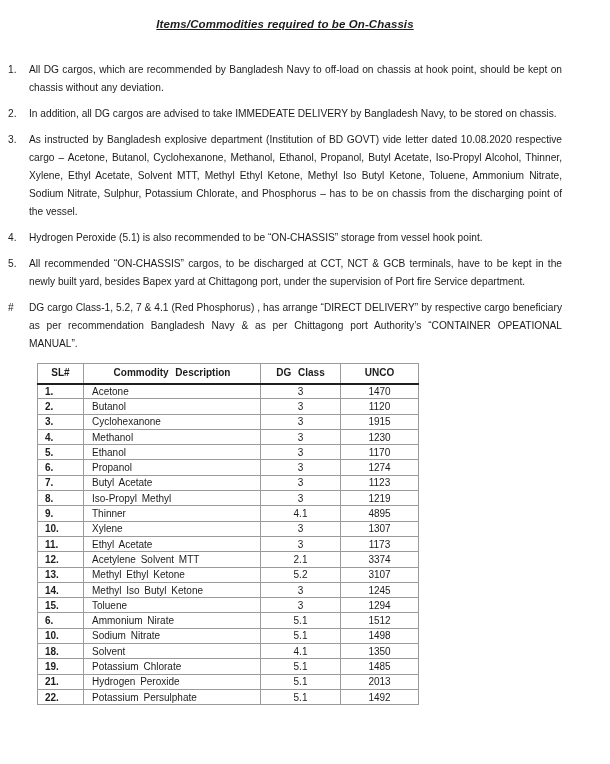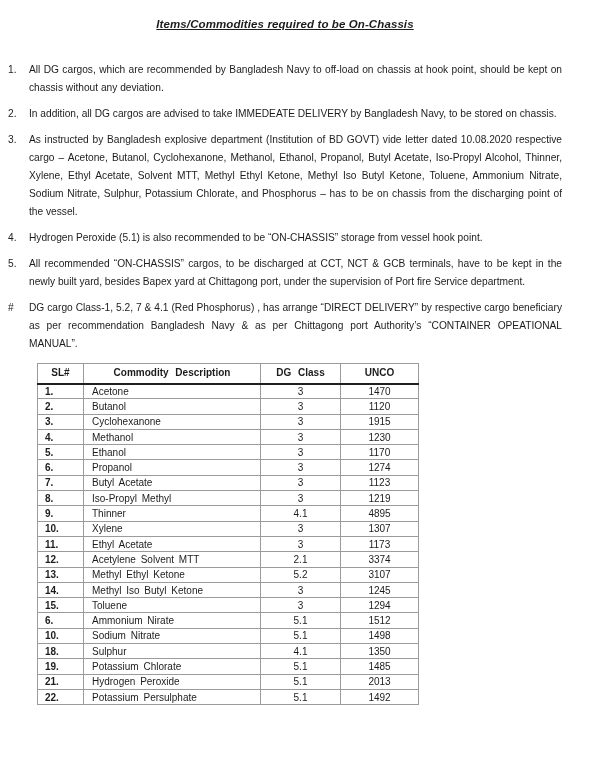--- a/index.html
+++ b/index.html
@@ -214,21 +214,21 @@
           <td class="unco">1512</td>
         </tr>
         <tr>
           <td class="sl">10.</td>
           <td class="commodity">Sodium Nitrate</td>
           <td class="dg_class">5.1</td>
           <td class="unco">1498</td>
         </tr>
         <tr>
           <td class="sl">18.</td>
-          <td class="commodity">Sulphur</td>
+          <td class="commodity">Solvent</td>
           <td class="dg_class">4.1</td>
           <td class="unco">1350</td>
         </tr>
         <tr>
           <td class="sl">19.</td>
           <td class="commodity">Potassium Chlorate</td>
           <td class="dg_class">5.1</td>
           <td class="unco">1485</td>
         </tr>
         <tr>

